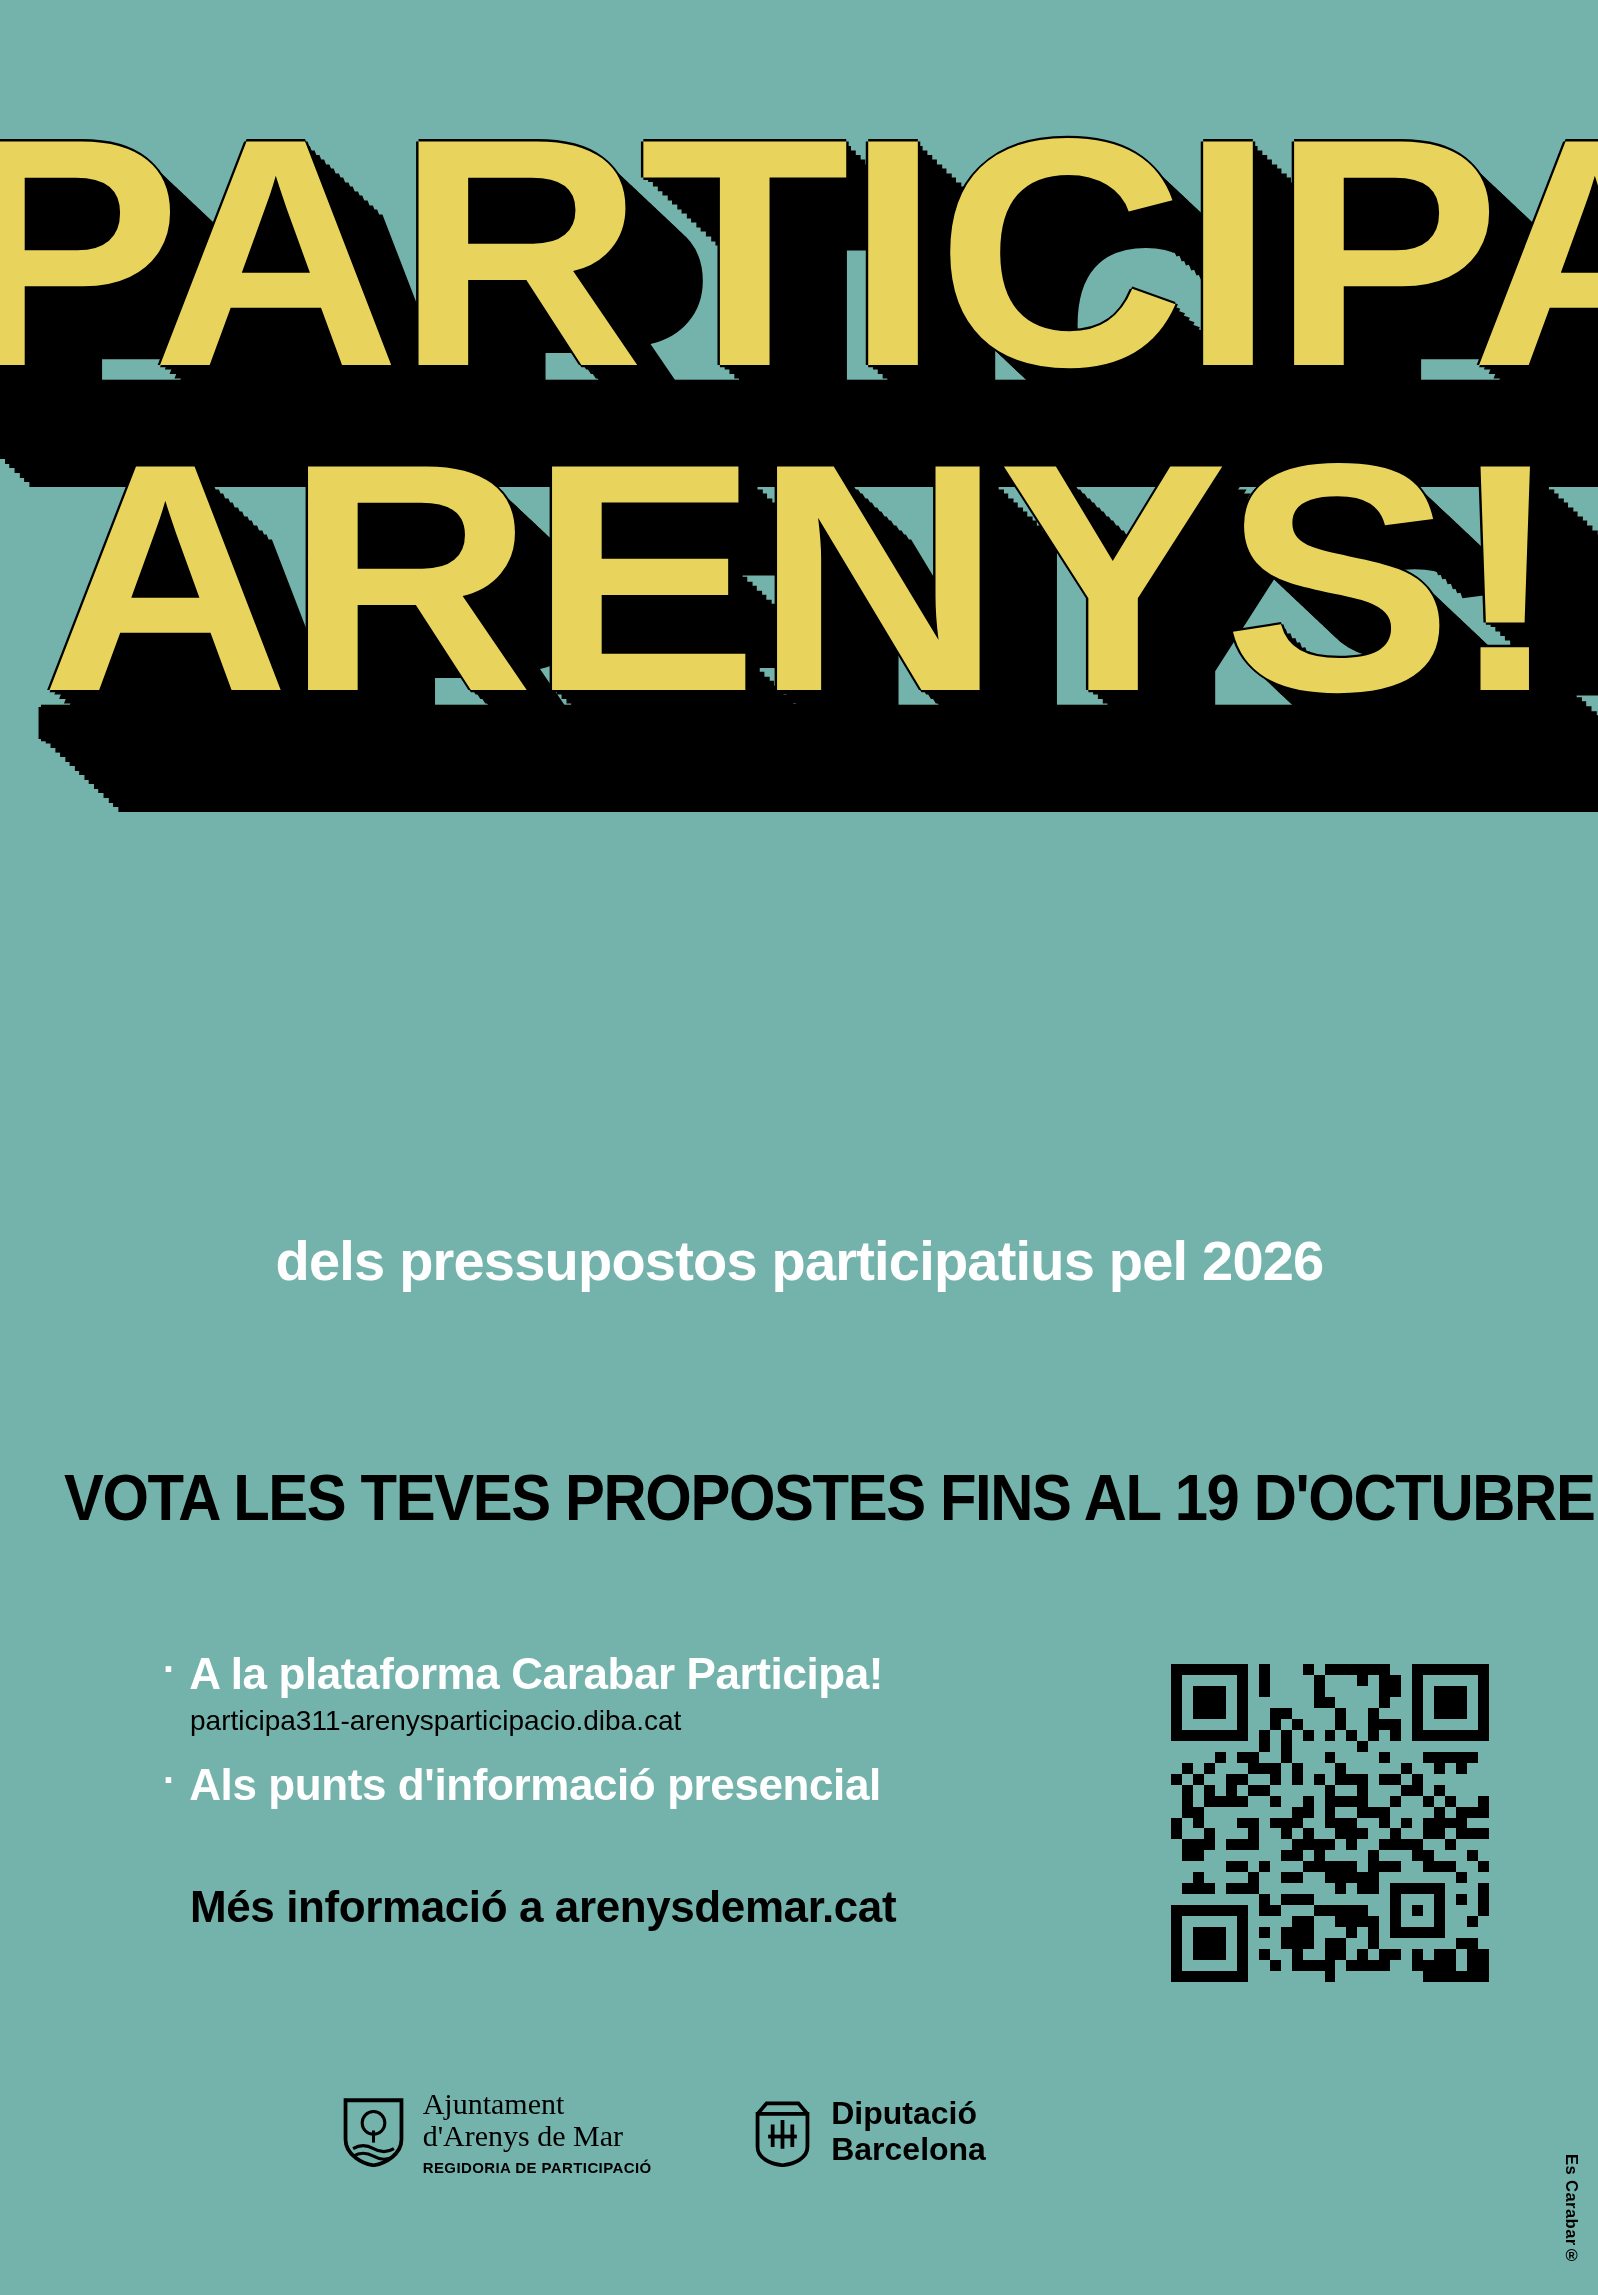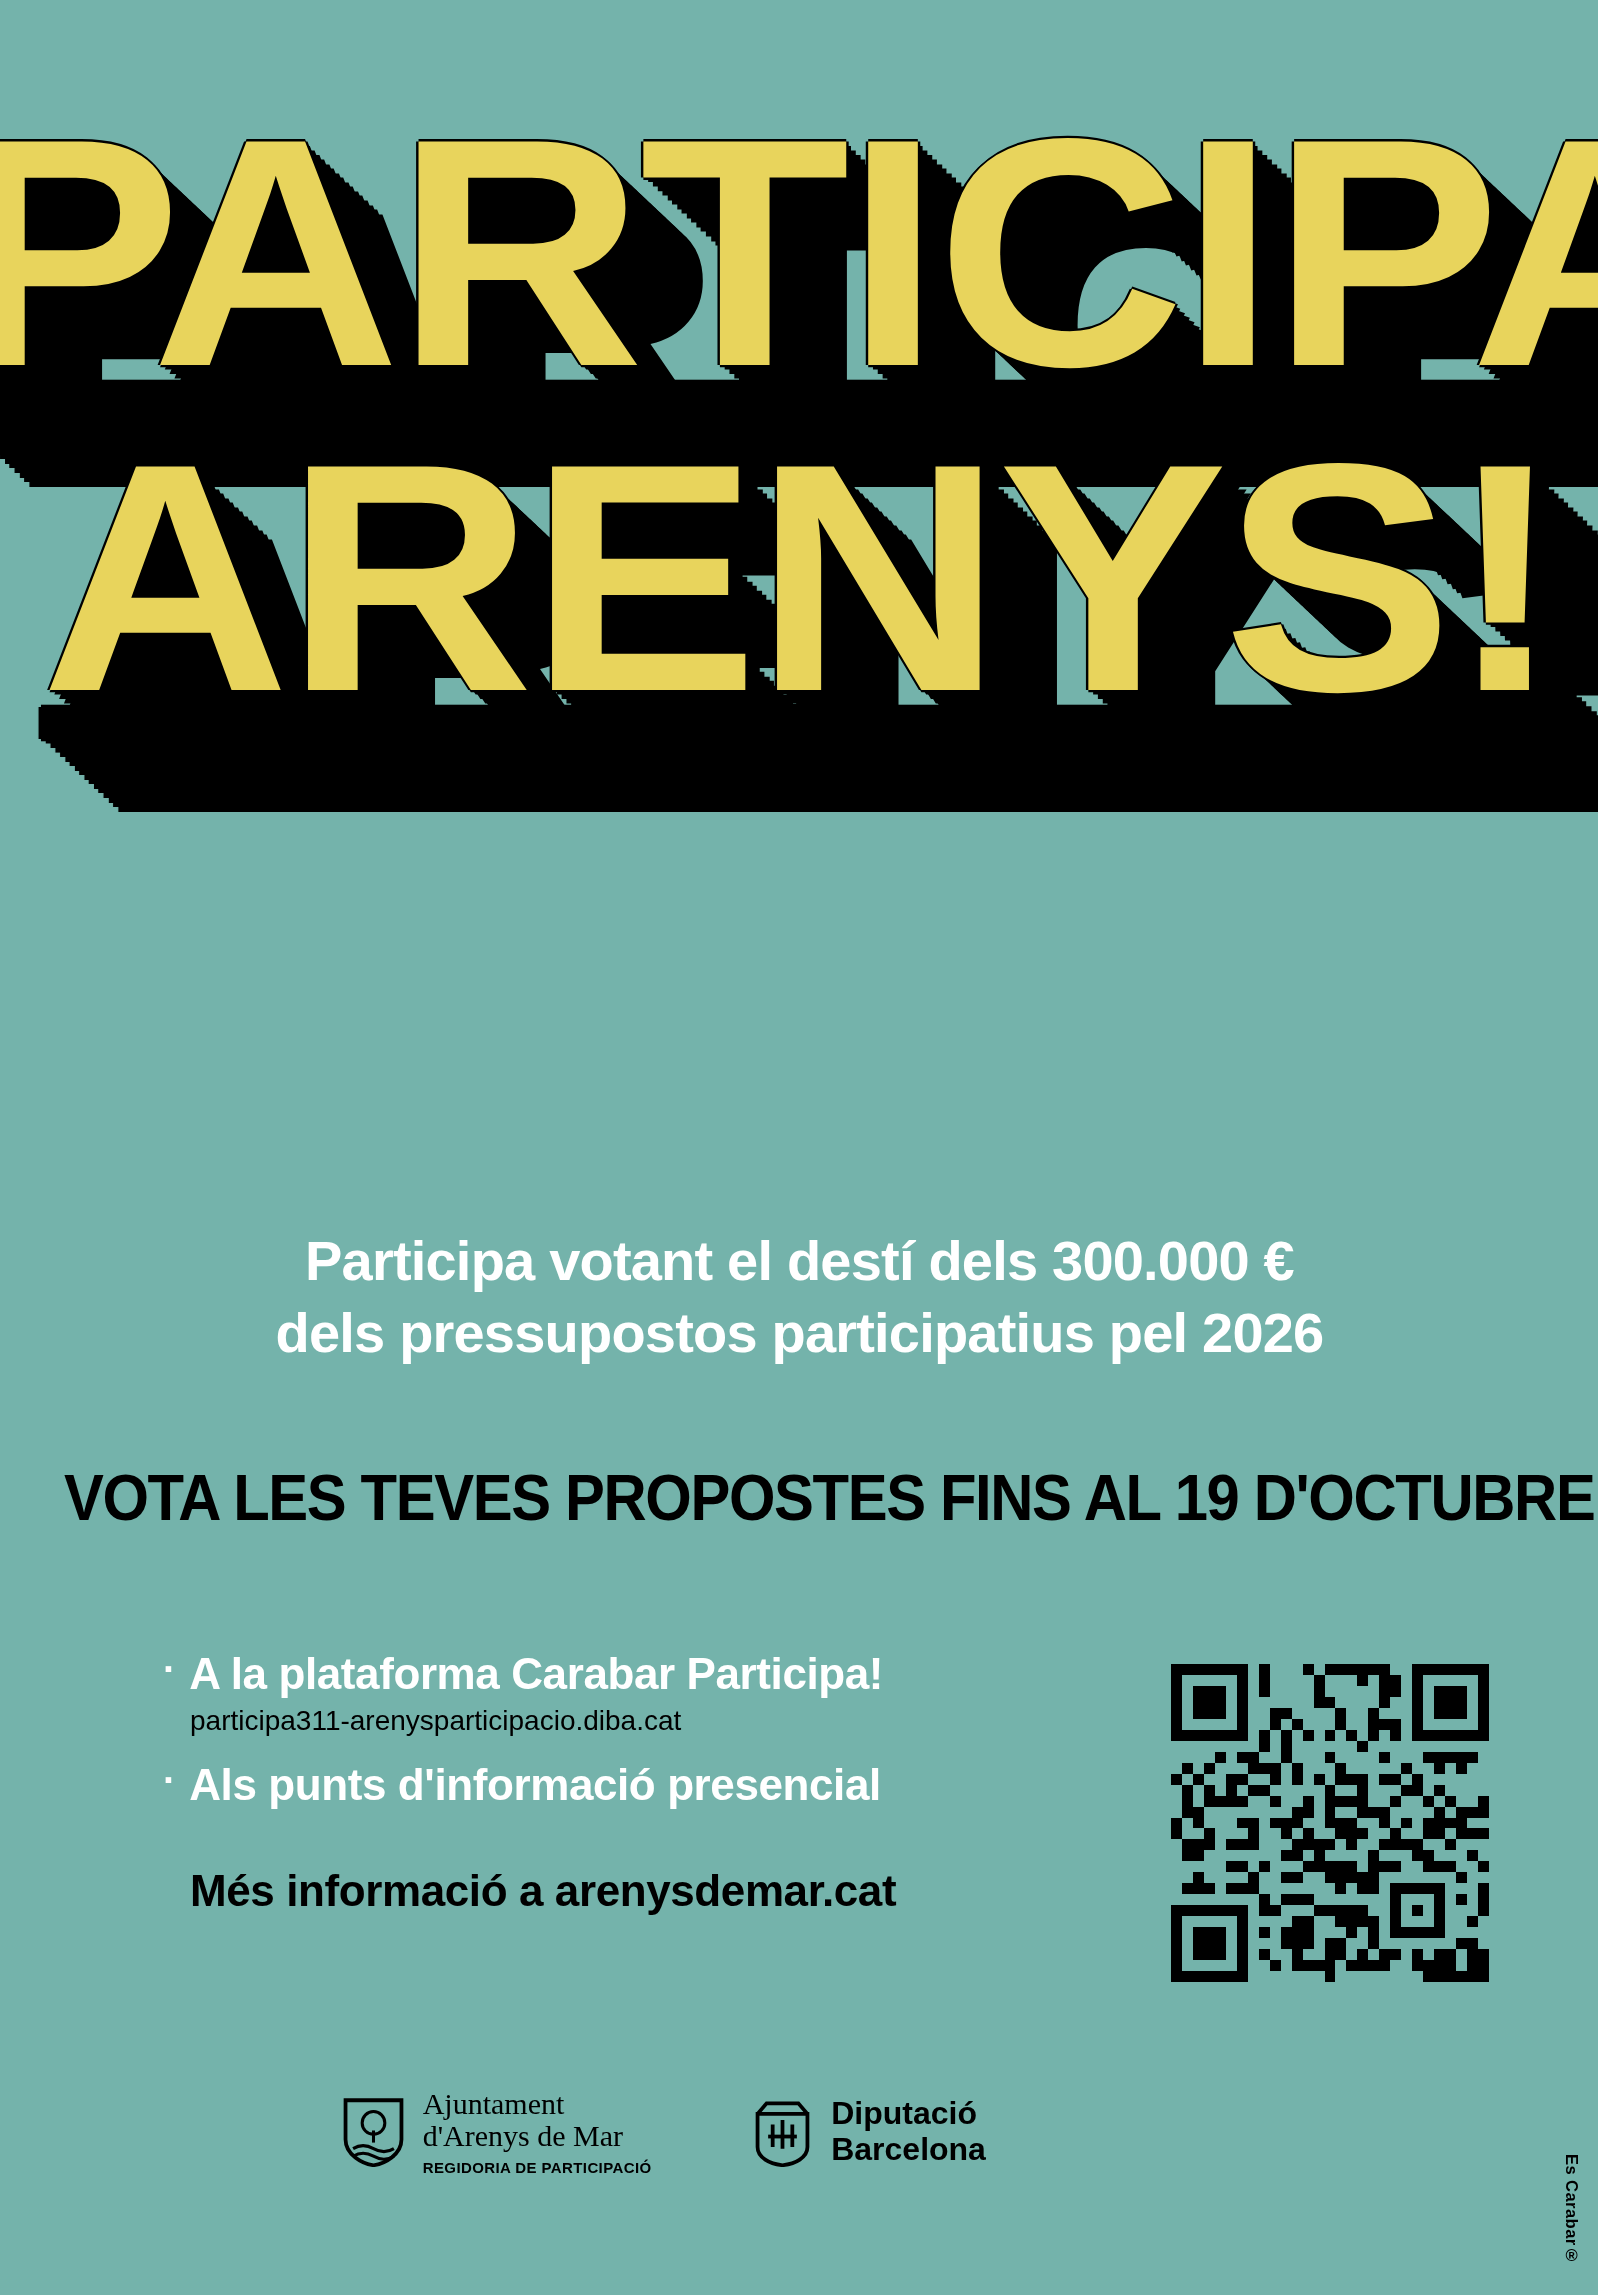--- a/index.html
+++ b/index.html
@@ -112,21 +112,21 @@
     color: #000000;
     font-weight: normal;
     font-size: 28px;
     letter-spacing: 0px;
     margin: 6px 0 23px 27px;
   }
   .bullet-row.second {
     margin-top: 10.6px;
   }
   .more-info {
-    margin-top: 56px;
+    margin-top: 72px;
     margin-left: 27px;
     color: #000000;
     font-weight: bold;
     font-size: 44px;
     letter-spacing: -0.4px;
   }
 
   
   .qr-wrap {
     position: absolute;
@@ -209,21 +209,20 @@
 <body>
 
 <div class="poster">
 
   <div class="headline-block">
     <span class="headline-line l1">PARTICIPA</span>
     <span class="headline-line l2">ARENYS!</span>
   </div>
 
   <div class="subtitle">
-    <div>Participa votant el destí dels 300.000 €</div>
     <div>dels pressupostos participatius pel 2026</div>
   </div>
 
   <div class="deadline">VOTA LES TEVES PROPOSTES FINS AL 19 D'OCTUBRE</div>
 
   <div class="bullets">
     <div class="bullet-row">
       <span class="bullet-dot">·</span>
       <span>A la plataforma Carabar Participa!</span>
     </div>

